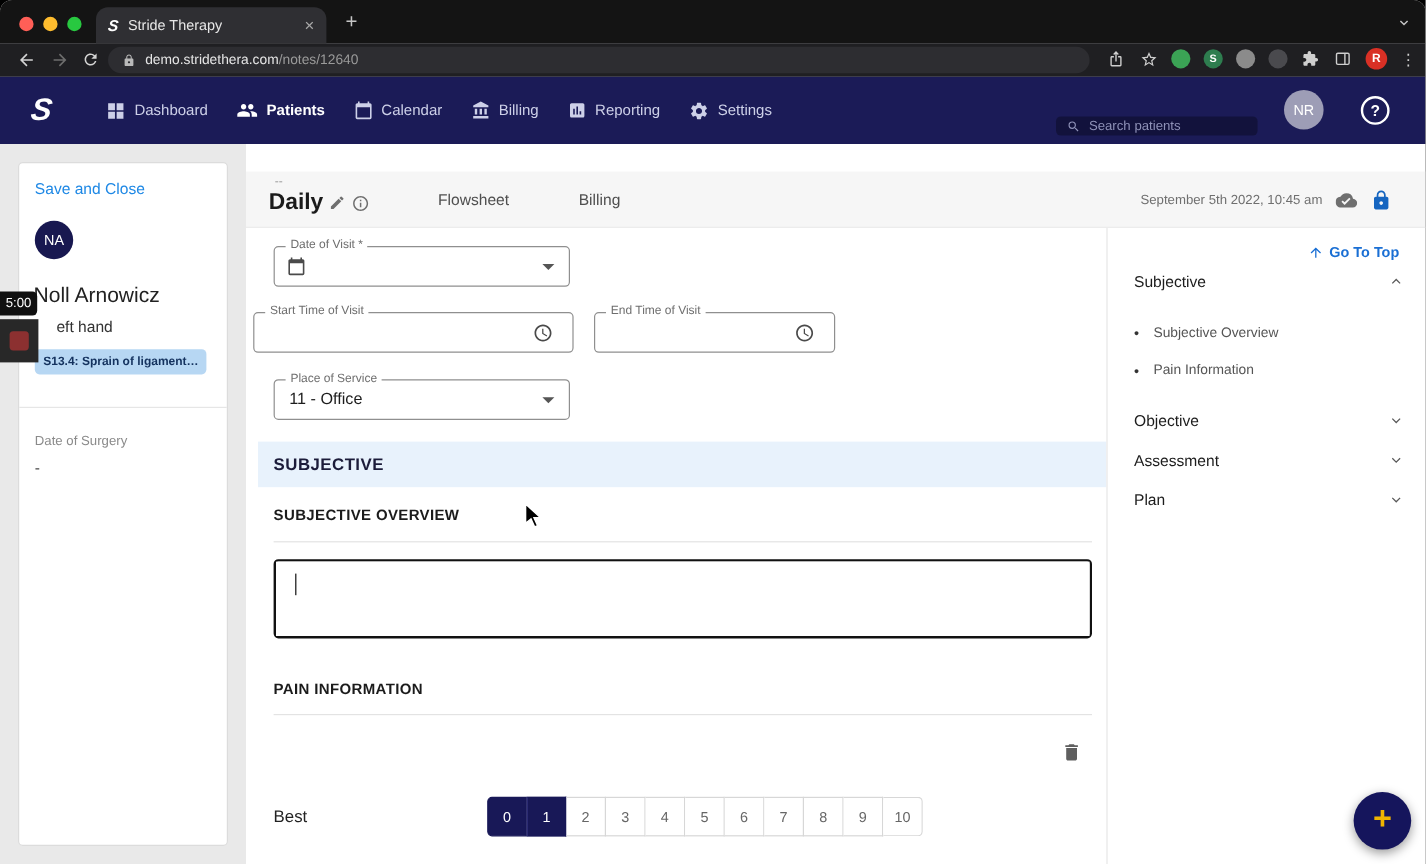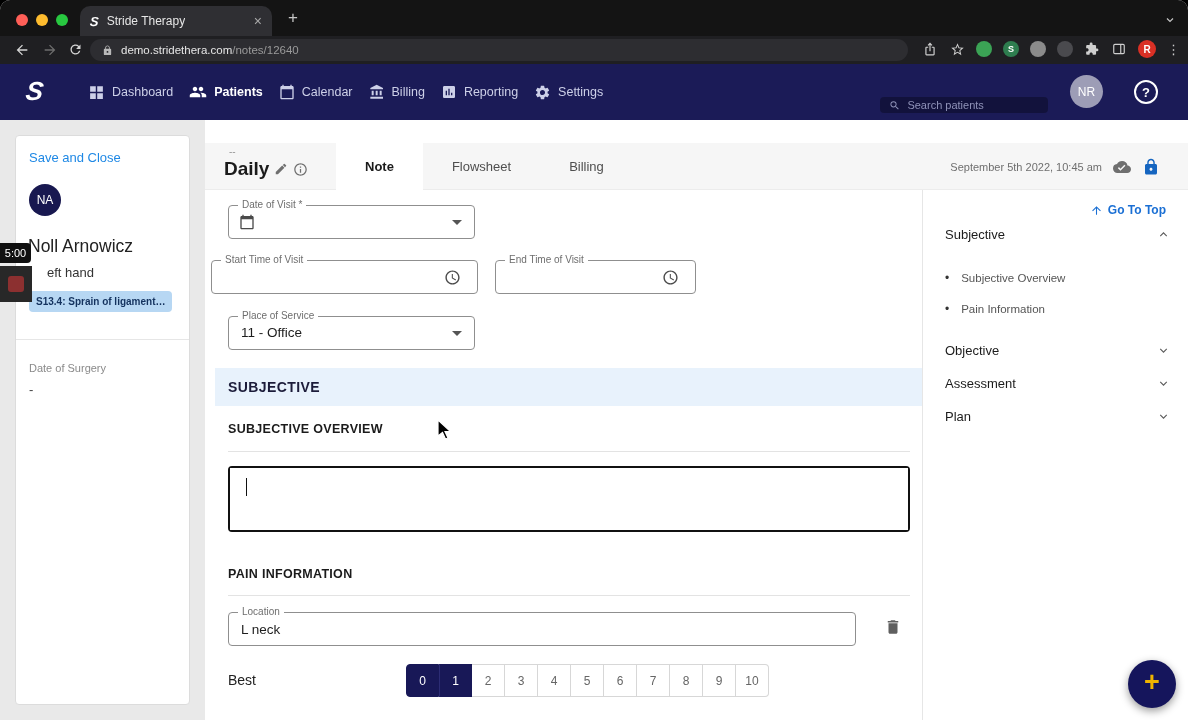--- a/index.html
+++ b/index.html
@@ -29,21 +29,21 @@
   .tool-right { position:absolute; right:8px; top:4px; display:flex; align-items:center; gap:11px; }
   .tool-ic { width:16px; height:16px; color:#cfcfcf; display:flex; align-items:center; justify-content:center; }
   .ext-dot { width:16px; height:16px; border-radius:50%; display:flex; align-items:center; justify-content:center; font-size:9px; color:#fff; font-weight:bold; }
   .ext-g1{background:#3ba355;} .ext-g2{background:#2e7d4f;} .ext-gr{background:#8b8b8b;} .ext-dk{background:#4a4a4e;}
   .avatar-r { width:18px; height:18px; border-radius:50%; background:#d93025; color:#fff; font-size:10px; font-weight:bold; display:flex; align-items:center; justify-content:center; }
   .kebab { color:#cfcfcf; font-size:13px; }
 
   
   .appbar { position:absolute; top:64px; left:0; right:0; height:56px; background:#1b1b57; color:#fff; }
   .logo { position:absolute; left:26px; top:12px; font-size:26px; font-weight:bold; font-style:italic; transform:skewX(-8deg); }
-  .mainnav { position:absolute; left:88px; top:0; height:56px; display:flex; align-items:center; gap:16px; }
+  .mainnav { position:absolute; left:88px; top:0; height:56px; display:flex; align-items:center; gap:24px; }
   .nav-item { display:flex; align-items:center; gap:7px; font-size:12.5px; color:#cdd0e8; cursor:default; }
   .nav-item.active { color:#fff; font-weight:bold; }
   .nav-item svg { flex:none; }
   .search { position:absolute; left:880px; top:15px; width:168px; height:16px; background:rgba(0,0,0,.30); border-radius:4px; display:flex; align-items:center; padding:0 9px; gap:7px;margin-top:18px; }
   .search input { background:transparent; border:none; outline:none; color:#d6d8ee; font-size:11px; width:100%; font-family:"Liberation Sans",sans-serif; }
   .search input::placeholder { color:#8f92b8; }
   .avatar-nr { position:absolute; left:1070px; top:11px; width:33px; height:33px; border-radius:50%; background:#9d9db6; color:#fff; font-size:12px; display:flex; align-items:center; justify-content:center; }
   .help { position:absolute; left:1134px; top:16px; width:24px; height:24px; border-radius:50%; border:2px solid #fff; font-size:13px; font-weight:bold; display:flex; align-items:center; justify-content:center; }
 
   
@@ -261,21 +261,20 @@
                 <path d="M3 17.25V21h3.75L17.81 9.94l-3.75-3.75L3 17.25zM20.71 7.04a1 1 0 000-1.41l-2.34-2.34a1 1 0 00-1.41 0l-1.83 1.83 3.75 3.75 1.83-1.83z"></path>
               </svg>
             </span>
           <span class="ic-gray">
             <svg width="15" height="15" viewBox="0 0 24 24" fill="currentColor">
                 <path d="M11 7h2v2h-2zm0 4h2v6h-2zm1-9C6.48 2 2 6.48 2 12s4.48 10 10 10 10-4.48 10-10S17.52 2 12 2zm0 18c-4.41 0-8-3.59-8-8s3.59-8 8-8 8 3.59 8 8-3.59 8-8 8z"></path>
               </svg>
             </span>
         </div>
         <div class="tabs">
-          <div class="tabbtn active">Note</div>
           <div class="tabbtn">Flowsheet</div>
           <div class="tabbtn">Billing</div>
         </div>
         <div class="stamp-row">
           <span class="stamp">September 5th 2022, 10:45 am</span>
           <span class="ic-gray">
             <svg width="18" height="18" viewBox="0 0 24 24" fill="currentColor">
                 <path d="M19.35 10.04A7.49 7.49 0 0012 4C9.11 4 6.6 5.64 5.35 8.04A5.994 5.994 0 000 14c0 3.31 2.69 6 6 6h13c2.76 0 5-2.24 5-5 0-2.64-2.05-4.78-4.65-4.96zM10 17l-3.5-3.5 1.41-1.41L10 14.17 15.18 9l1.41 1.41L10 17z"></path>
               </svg>
             </span>
@@ -325,24 +324,20 @@
       <div class="hdiv" style="top:331px;"></div>
 
       <div class="overview-box">
         <textarea style=""></textarea>
         <span class="tcaret"></span>
       </div>
 
       <div class="sub-heading" style="top:447px;">PAIN INFORMATION</div>
       <div class="hdiv" style="top:475px;"></div>
 
-      <div class="field" style="left:23px; top:492px; width:628px;">
-        <span class="flabel">Location</span>
-        <input class="fld-input" type="text" value="L neck" style="">
-      </div>
       <span class="trash">
         <svg width="18" height="18" viewBox="0 0 24 24" fill="currentColor">
             <path d="M6 19c0 1.1.9 2 2 2h8c1.1 0 2-.9 2-2V7H6v12zM19 4h-3.5l-1-1h-5l-1 1H5v2h14V4z"></path>
           </svg></span>
 
       <div class="best-label">Best</div>
       <div class="segments">
         <button class="seg sel">0</button>
         <button class="seg sel">1</button>
         <button class="seg">2</button>

